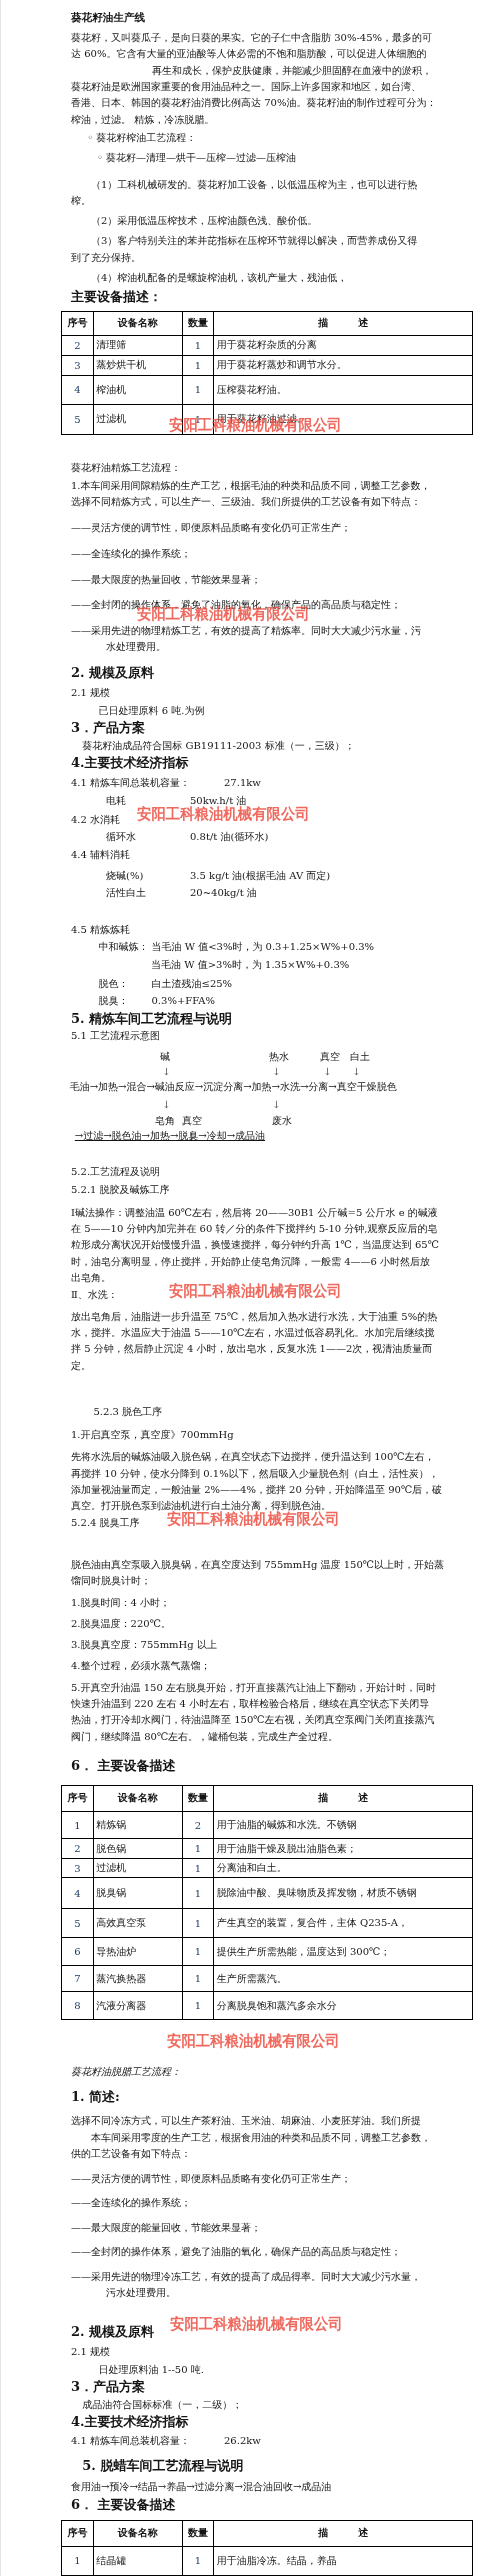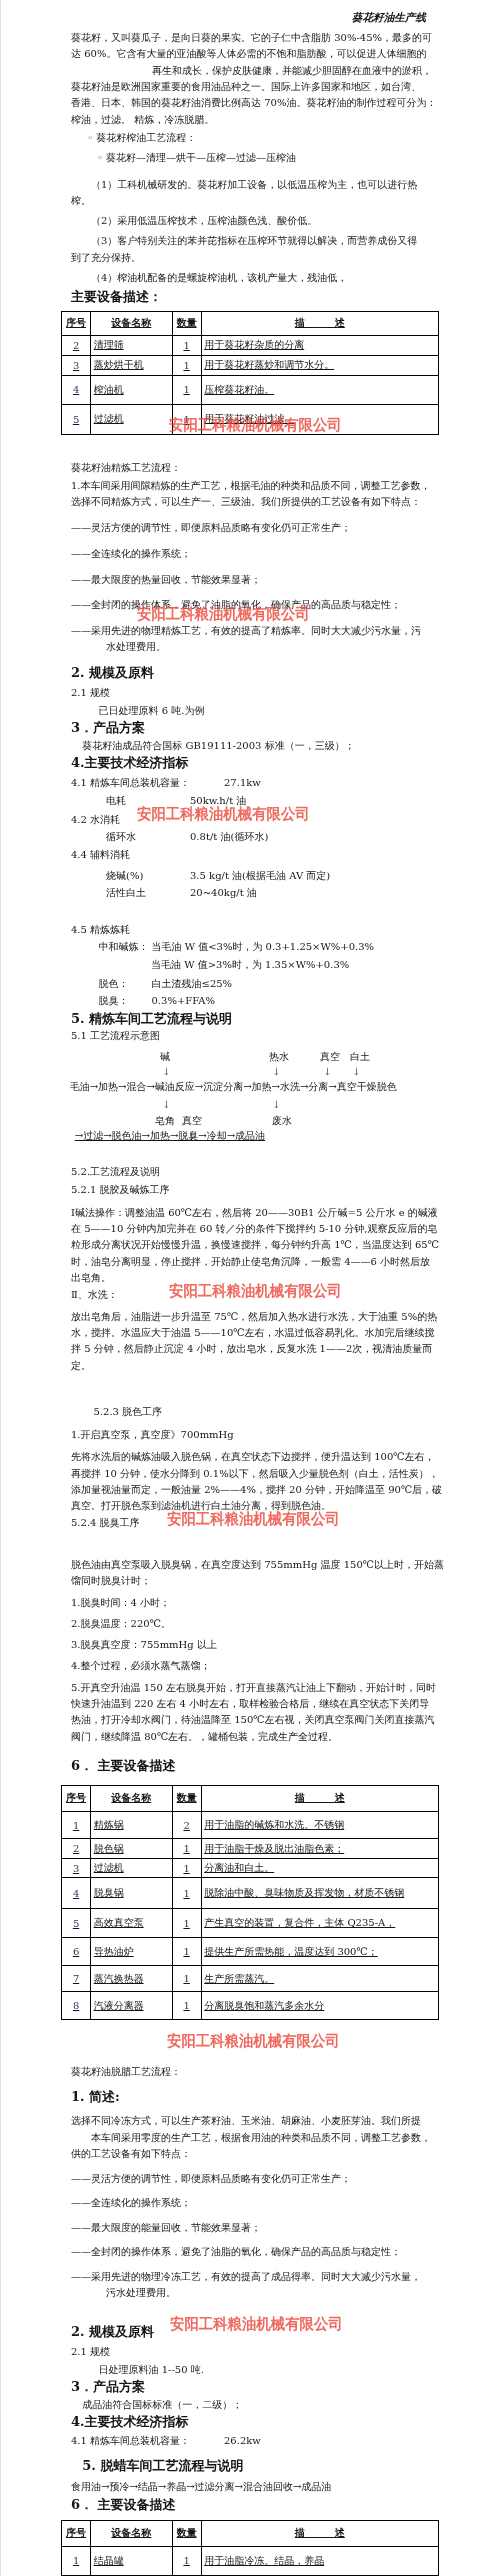--- a/index.html
+++ b/index.html
@@ -1,20 +1,20 @@
 <!DOCTYPE html>
 <html style="font-size:10px"><head>
 <meta charset="utf-8">
 <style>
   html,body{margin:0;padding:0;background:#ffffff;}
   .page{position:relative;width:496px;height:2576px;background:#fff;overflow:hidden;
         border-left:0.6px solid #e3e3e3;border-right:0.6px solid #e3e3e3;box-sizing:border-box;
         font-family:"DejaVu Serif","Liberation Serif",serif;color:#151515;}
   .content{padding:8.8px 69px 0 70px;font-size:10px;}
-  .t{text-align:right;font-weight:bold;font-size:10.6px;line-height:17.5px;margin-bottom:3.8px;font-style:italic;}
+  .t{text-align:left;font-weight:bold;font-size:10.6px;line-height:17.5px;margin-bottom:3.8px;}
   .ln{line-height:16.3px;white-space:nowrap;}
   .ind130{padding-left:81px;}
   .ind44{padding-left:27.5px;}
   .ind56{padding-left:35px;}
   .ind36{padding-left:22.5px;}
   .b1{padding-left:16.3px;line-height:16.3px;margin-top:2.5px;white-space:nowrap;}
   .b2{padding-left:26px;line-height:16.3px;margin-top:3.8px;white-space:nowrap;}
   .pt{text-indent:20px;line-height:16.3px;margin-top:3.8px;}
   .h2{font-weight:bold;font-size:13px;line-height:17.5px;}
   .sub{line-height:17.5px;}
@@ -22,36 +22,36 @@
   .para .ln{line-height:16.3px;}
   .feat{line-height:17px;margin-top:8.8px;white-space:nowrap;}
   .featw{line-height:17px;margin-top:7.5px;white-space:nowrap;}
   .spec{display:flex;line-height:17.5px;}
   .spec .lb0{min-width:153px;}
   .spec.subrow{padding-left:35px;}
   .spec.subrow .lb{min-width:84px;}
   .kv{display:flex;line-height:17.5px;padding-left:27.5px;}
   .kv .lb{min-width:53px;}
   .kvcont{padding-left:80px;line-height:17.5px;}
-  table.tbl{border-collapse:collapse;margin-left:-10px;width:378px;font-size:10px;table-layout:fixed;text-decoration:underline;}
+  table.tbl{border-collapse:collapse;margin-left:-10px;width:412px;font-size:10px;table-layout:fixed;}
   table.tbl td,table.tbl th{border:0.6px solid #000;padding:0 2.5px;overflow:hidden;}
   table.tbl th{font-weight:bold;text-align:center;}
   td.cnum{text-align:center;color:#16365d;font-family:"DejaVu Serif","Liberation Serif",serif;}
   td.cname{padding-left:8.8px;}
   td.cdesc{padding-left:10px;}
   .diag{position:relative;height:110px;margin-top:5px;font-size:10px;}
   .dl{position:absolute;white-space:nowrap;line-height:13.8px;}
   .ar{color:#555;}
   .wm{position:absolute;font-family:"DejaVu Sans","Liberation Sans",sans-serif;font-weight:bold;
       font-size:14.4px;line-height:16.3px;color:rgba(236,72,58,0.82);white-space:nowrap;
       letter-spacing:0;transform:scaleY(1.06);transform-origin:top left;z-index:5;}
   .mt2{margin-top:1.3px;}.mt4{margin-top:2.5px;}.mt6{margin-top:3.8px;}.mt8{margin-top:5px;}
   .mt10{margin-top:6.3px;}.mt12{margin-top:7.5px;}.mt14{margin-top:8.8px;}.mt16{margin-top:10px;}
   .mt20{margin-top:12.5px;}.mt24{margin-top:29px;}.mt30{margin-top:19px;}.mt36{margin-top:22.5px;}
-  .mt40{margin-top:25px;}.mt70{margin-top:44px;}
+  .mt40{margin-top:25px;}.mt70{margin-top:44px;font-style:italic;}
   .lh25{line-height:15.6px;}
   .lh30{line-height:19px;}
 </style>
 </head>
 <body>
 
 <div class="page">
 
   <div class="wm" style="left:168px;top:416px;">安阳工科粮油机械有限公司</div>
   <div class="wm" style="left:136px;top:605px;">安阳工科粮油机械有限公司</div>

